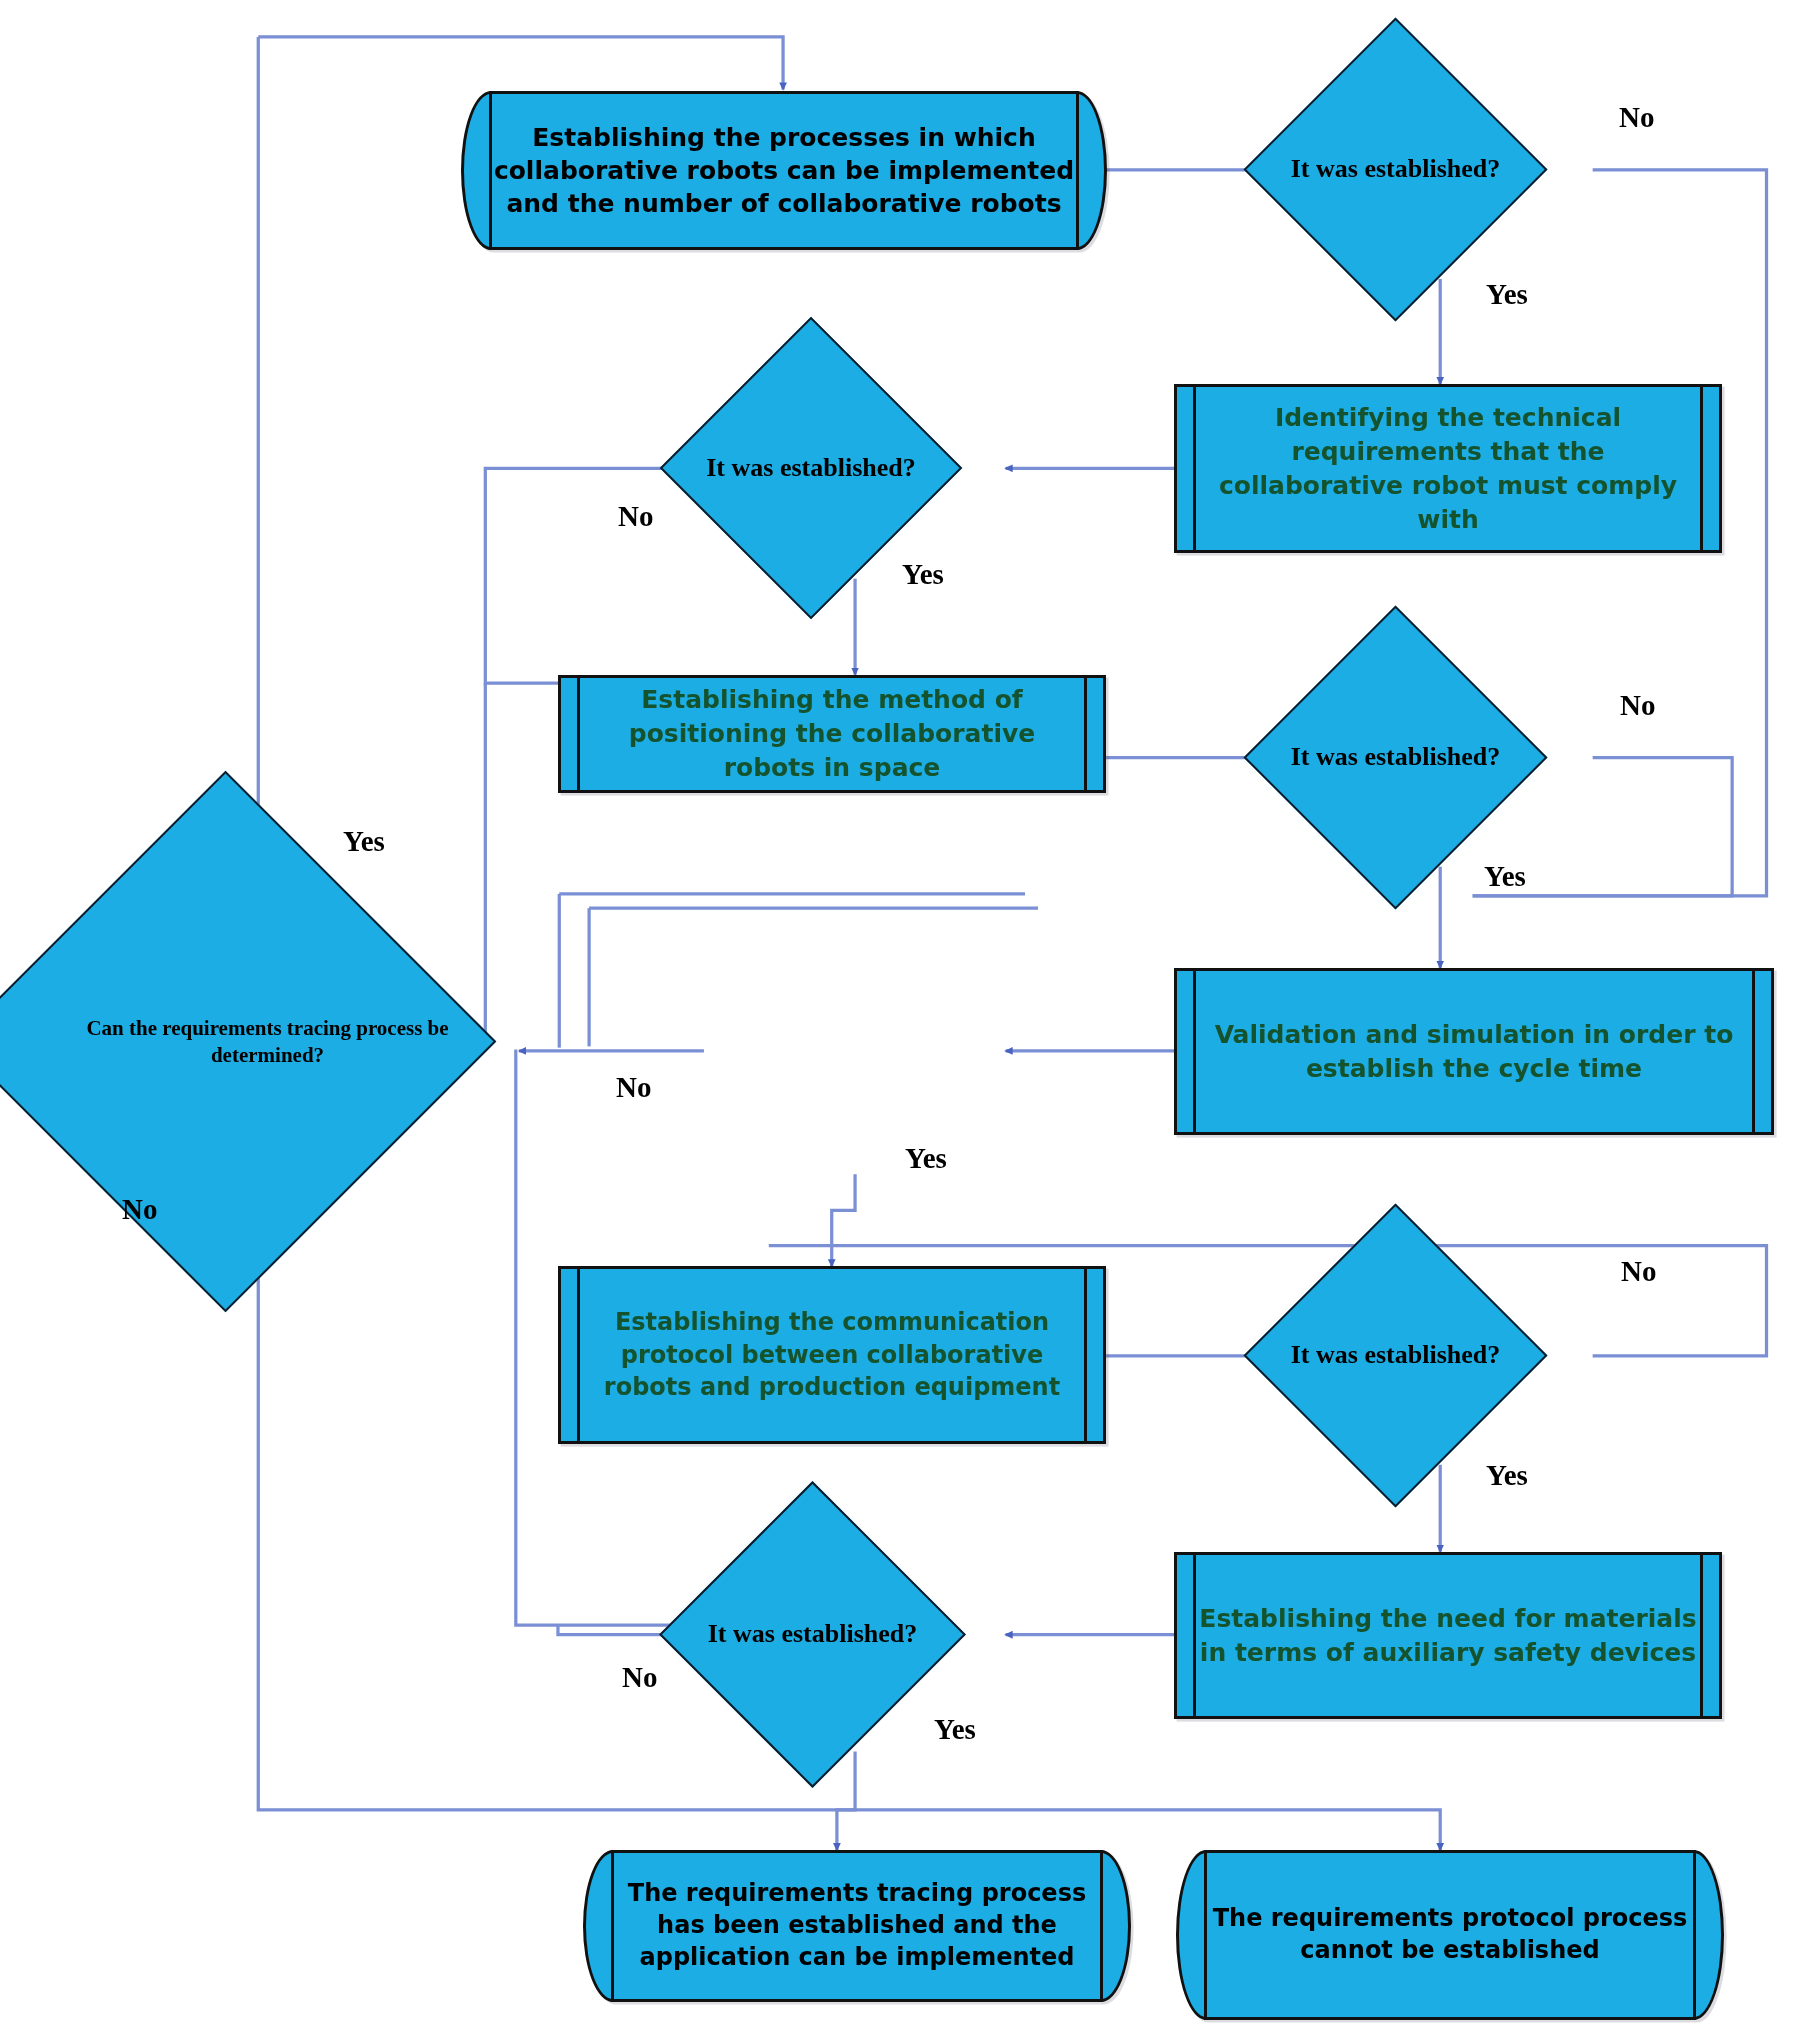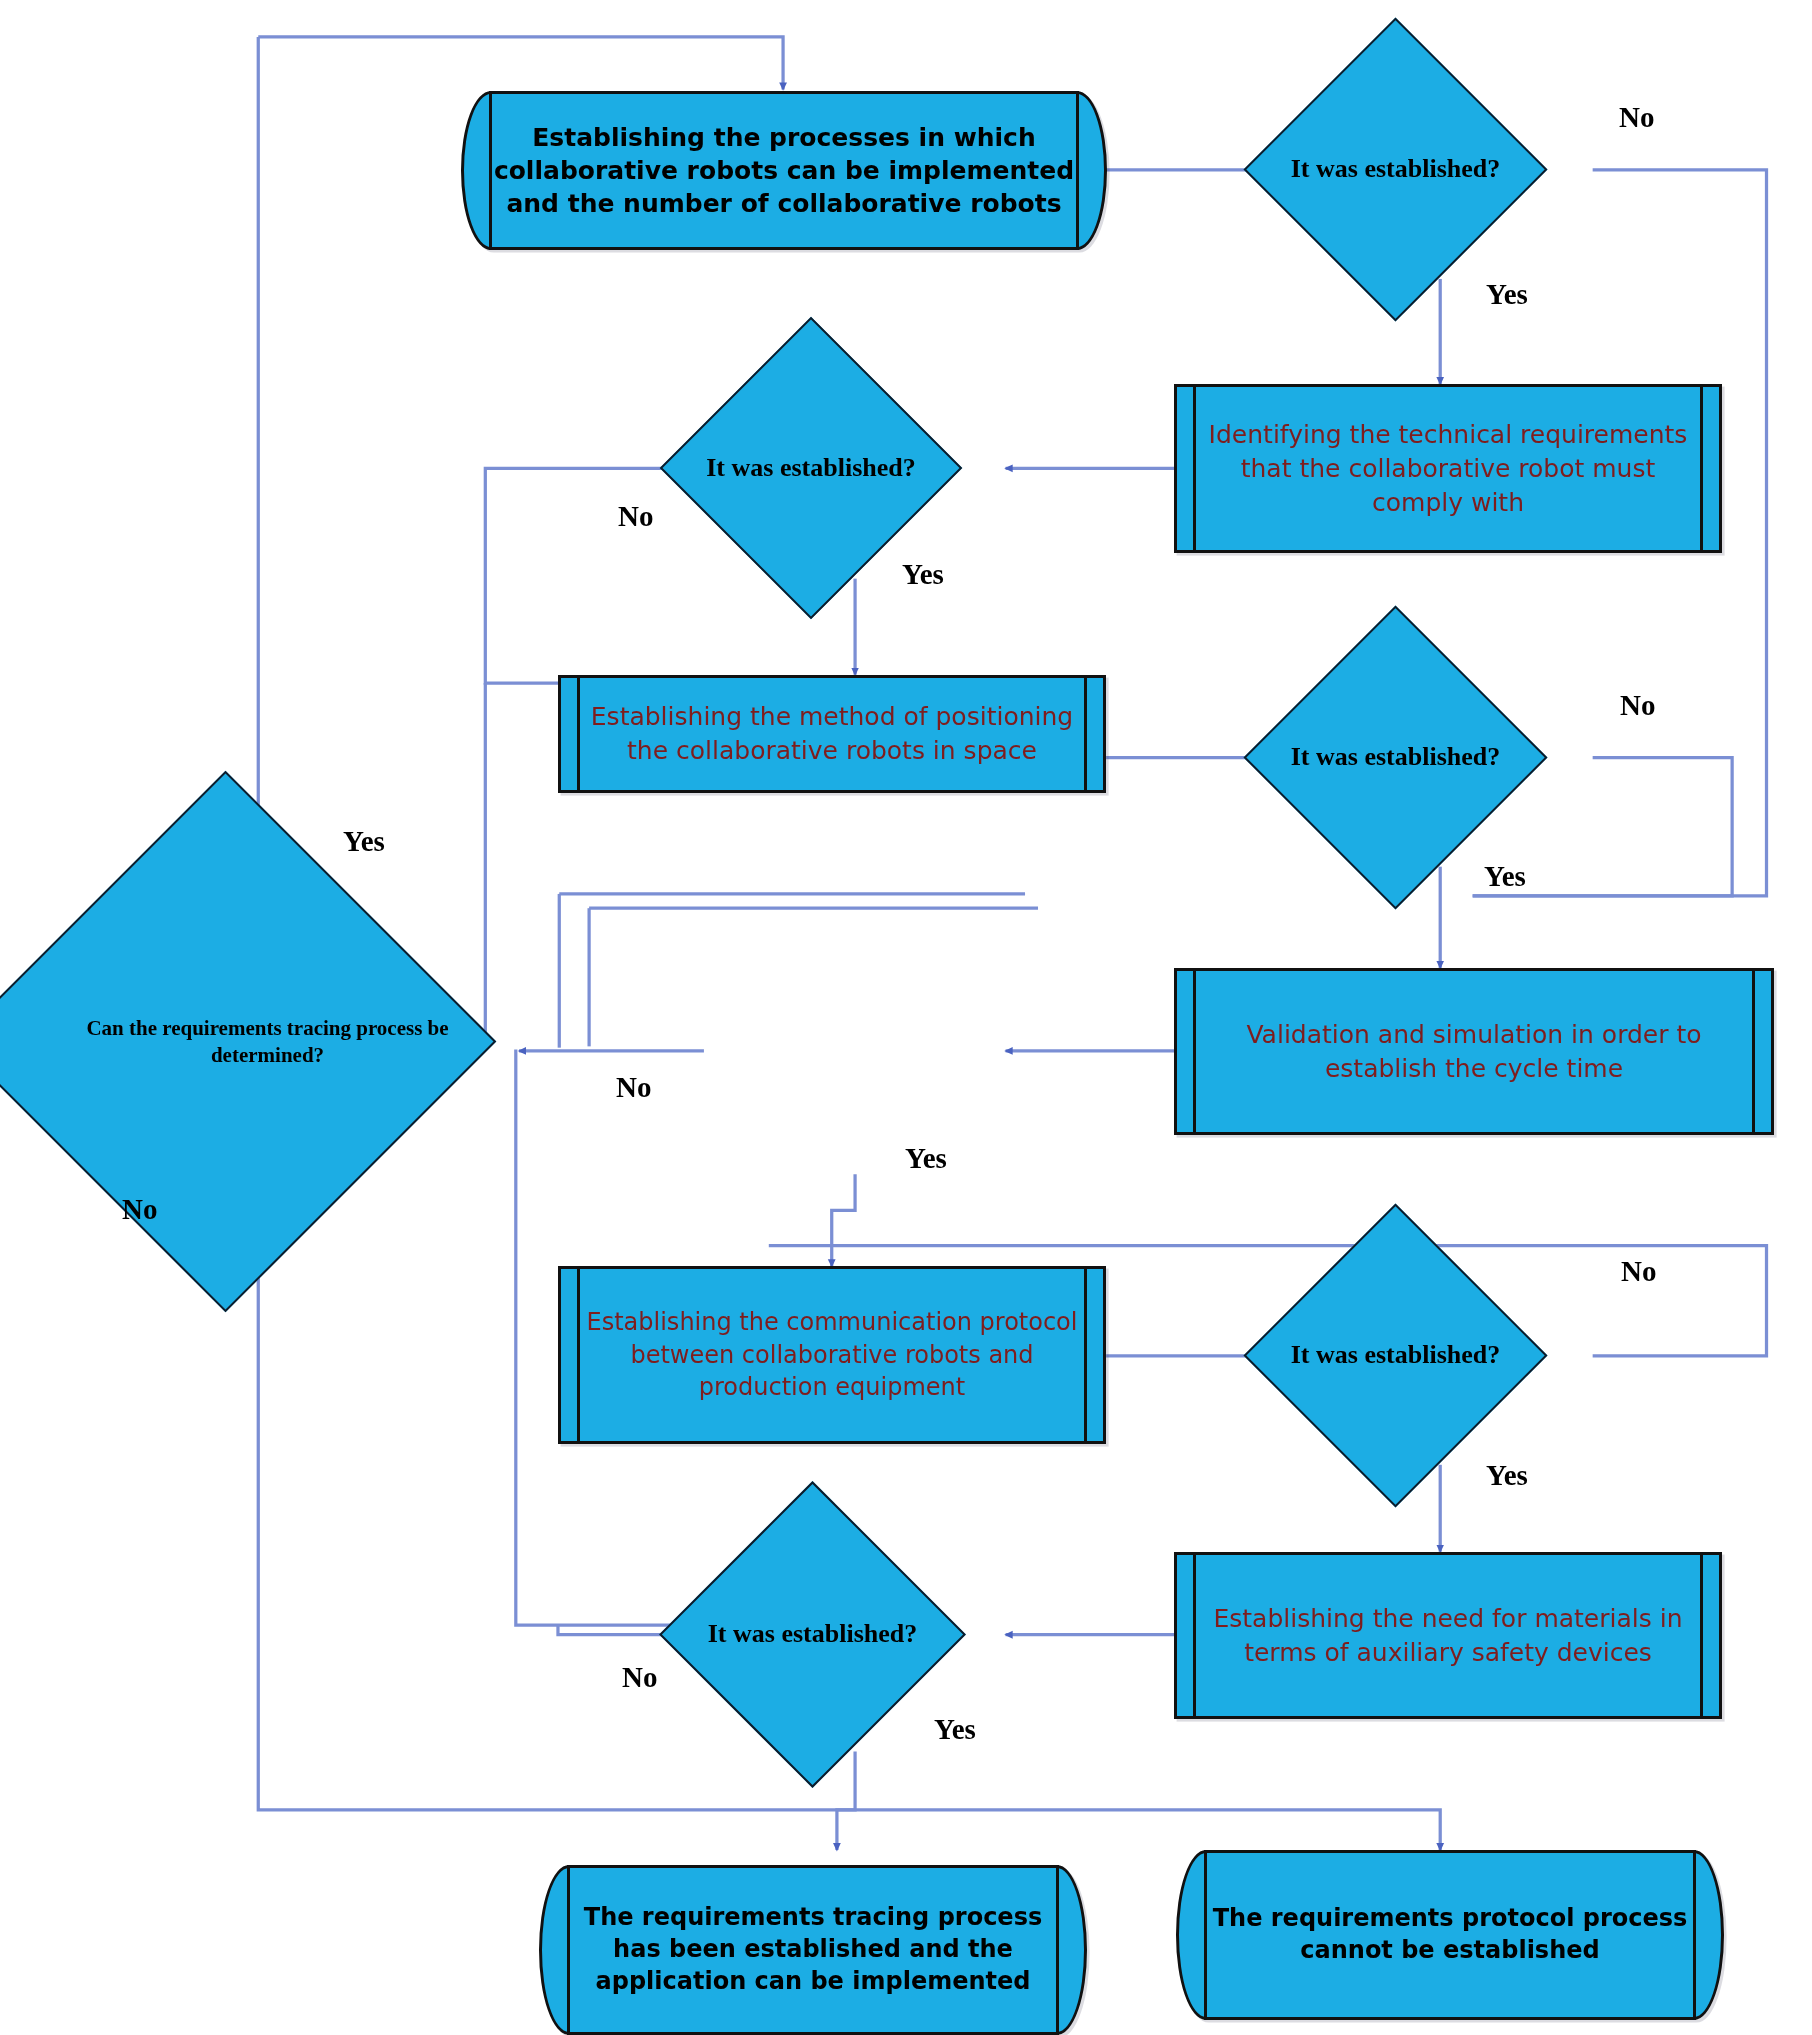--- a/index.html
+++ b/index.html
@@ -36,21 +36,21 @@
   .term:after{right:25px;}
 
   
   .proc{
     background:#1CADE4;
     border:3.2px solid #111111;
     display:flex;align-items:center;justify-content:center;
     box-shadow:2.6px 2.6px 0 rgba(60,60,90,.18);
   }
   .proc .txt{
-    text-align:center;color:#7f1d1d;font-weight:normal;
+    text-align:center;color:#14532d;font-weight:bold;
     font-family:"DejaVu Sans", sans-serif;
     line-height:1.36;padding:0 22px;
   }
   .proc:before,.proc:after{
     content:"";position:absolute;top:-3.2px;bottom:-3.2px;width:0;
     border-left:3.2px solid #111111;
   }
   .proc:before{left:15.6px;}
   .proc:after{right:15.6px;}
 
@@ -205,21 +205,21 @@
     <div class="txt" style="font-size:25px;">Establishing the need for materials in terms of auxiliary safety devices</div>
   </div>
 
   <div class="node dec" style="left:704px;top:1526px;width:217px;height:217px;">
     <div class="shape"></div>
     <div class="txt" style="font-size:26px;">It was established?</div>
   </div>
   <div class="elabel" style="left:622px;top:1661px;font-size:29px;">No</div>
   <div class="elabel" style="left:934px;top:1713px;font-size:29px;">Yes</div>
 
-  <div class="node term" style="left:539px;top:1850px;width:548px;height:170px;margin-top:15px;">
+  <div class="node term" style="left:583px;top:1850px;width:548px;height:152px;">
     <div class="txt" style="font-size:24px;">The requirements tracing process has been established and the application can be implemented</div>
   </div>
 
   <div class="node term" style="left:1176px;top:1850px;width:548px;height:170px;">
     <div class="txt" style="font-size:24px;">The requirements protocol process cannot be established</div>
   </div>
 
 </div>
 
 

